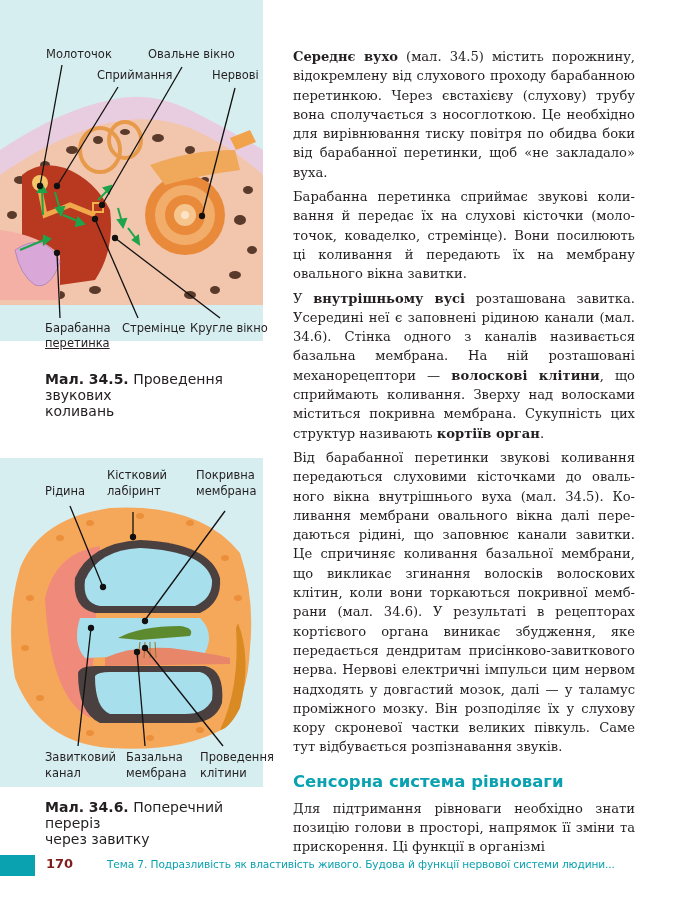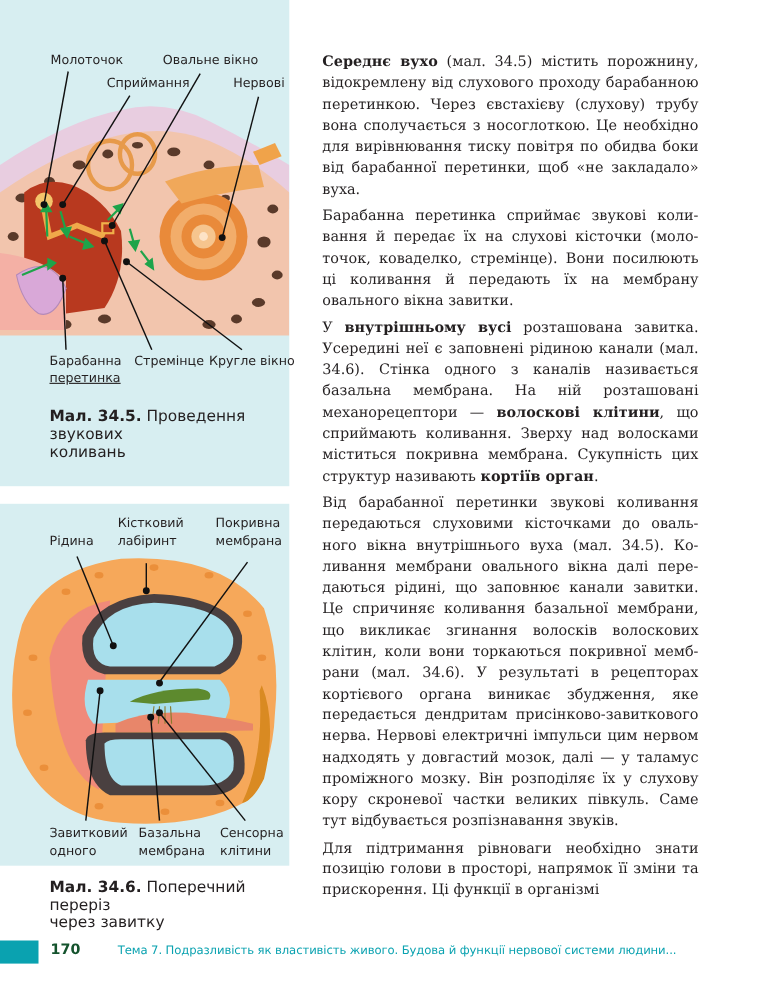--- a/index.html
+++ b/index.html
@@ -6,21 +6,21 @@
   body {
     width: 695px; height: 903px; position: relative; overflow: hidden;
     background: #ffffff;
     font-family: "Liberation Sans", sans-serif;
     color: #231f20;
   }
   .fig-panel {
     position: absolute; left: 0; width: 263px;
     background: #d7eef1;
   }
-  #fig1 { top: 0; height: 442px; }
+  #fig1 { top: 0; height: 341px; }
   #fig2 { top: 458px; height: 329px; }
   .fig-panel svg { position: absolute; left: 0; top: 0; }
   .lbl {
     position: absolute; font-family: "DejaVu Sans", sans-serif;
     font-size: 11.5px; line-height: 15px; color: #231f20; white-space: nowrap;
   }
   .caption {
     position: absolute; left: 45px; width: 215px;
     font-family: "DejaVu Sans", sans-serif; font-size: 14px; line-height: 16px;
     color: #231f20;
@@ -34,21 +34,21 @@
   .text-col p { margin: 0 0 5px 0; hyphens: manual; }
   .text-col b { font-weight: bold; }
   .h2 {
     font-family: "DejaVu Sans", sans-serif; font-weight: bold;
     font-size: 16.5px; color: #0aa2b0; line-height: 22px;
     margin: 14px 0 6px 0; text-align: left;
   }
   .footer-bar { position: absolute; left: 0; top: 855px; width: 35px; height: 21px; background: #0aa2b0; }
   .page-num {
     position: absolute; left: 46px; top: 856px; font-family: "DejaVu Sans", sans-serif;
-    font-weight: bold; font-size: 13px; color: #14532d;
+    font-weight: bold; font-size: 13px; color: #7f1d1d;
   }
   .running-head {
     position: absolute; left: 107px; top: 858px; font-family: "DejaVu Sans", sans-serif;
     font-size: 10.6px; color: #0aa2b0; white-space: nowrap; letter-spacing: -0.1px;
   }
 </style>
 </head>
 <body>
 
 <div id="fig1" class="fig-panel">
@@ -206,35 +206,36 @@
       <line x1="223" y1="288" x2="145" y2="190"></line>
         <circle cx="145" cy="190" r="2.5"></circle>
     </g>
   </svg>
   <span class="lbl" style="left:45px;top:26px;">Рідина</span>
   <span class="lbl" style="left:107px;top:10px;">Кістковий</span>
   <span class="lbl" style="left:107px;top:26px;">лабіринт</span>
   <span class="lbl" style="left:196px;top:10px;">Покривна</span>
   <span class="lbl" style="left:196px;top:26px;">мембрана</span>
   <span class="lbl" style="left:45px;top:292px;">Завитковий</span>
-  <span class="lbl" style="left:45px;top:308px;">одного</span>
+  <span class="lbl" style="left:45px;top:308px;">канал</span>
   <span class="lbl" style="left:126px;top:292px;">Базальна</span>
   <span class="lbl" style="left:126px;top:308px;">мембрана</span>
-  <span class="lbl" style="left:200px;top:292px;">Сенсорна</span>
+  <span class="lbl" style="left:200px;top:292px;">Проведення</span>
   <span class="lbl" style="left:200px;top:308px;">клітини</span>
 </div>
 <div class="caption" style="top:799px;">
   <b>Мал. 34.6.</b>
   <span>Поперечний переріз</span><br>
   <span>через завитку</span>
 </div>
 
 <div class="text-col">
   <p><b>Середнє вухо</b><span> (мал. 34.5) містить порожнину, відокремлену від слухового проходу барабан­ною перетинкою. Через євстахієву (слухову) трубу вона сполучається з носоглоткою. Це необхідно для вирівнювання тиску повітря по обидва боки від барабанної перетинки, щоб «не закладало» вуха.</span></p>
   <p><span>Барабанна перетинка сприймає звукові коли­вання й передає їх на слухові кісточки (моло­точок, коваделко, стремінце). Вони посилюють ці коливання й передають їх на мембрану овального вікна завитки.</span></p>
   <p><span>У </span><b>внутрішньому вусі</b><span> розташована завитка. Усередині неї є заповнені рідиною канали (мал. 34.6). Стінка одного з каналів назива­ється базальна мембрана. На ній розташовані механорецептори — </span><b>волоскові клітини</b><span>, що сприймають коливання. Зверху над волосками міститься покривна мембрана. Сукупність цих структур називають </span><b>кортіїв орган</b><span>.</span></p>
   <p><span>Від барабанної перетинки звукові коливання передаються слуховими кісточками до оваль­ного вікна внутрішнього вуха (мал. 34.5). Ко­ливання мембрани овального вікна далі пере­даються рідині, що заповнює канали завитки. Це спричиняє коливання базальної мембрани, що викликає згинання волосків волоскових клітин, коли вони торкаються покривної мемб­рани (мал. 34.6). У результаті в рецепторах кортієвого органа виникає збудження, яке передається дендритам присінково-завиткового нерва. Нервові електричні імпульси цим нервом надходять у довгастий мозок, далі — у таламус проміжного мозку. Він розподіляє їх у слухову кору скроневої частки великих півкуль. Саме тут відбувається розпізнавання звуків.</span></p>
+  <div class="h2">Сенсорна система рівноваги</div>
   <p><span>Для підтримання рівноваги необхідно знати позицію голови в просторі, напрямок її змі­ни та прискорення. Ці функції в організмі</span></p>
 </div>
 
 <div class="footer-bar"></div>
 <div class="page-num">170</div>
 <div class="running-head">Тема 7. Подразливість як властивість живого. Будова й функції нервової системи людини...</div>
 
 </body></html>

